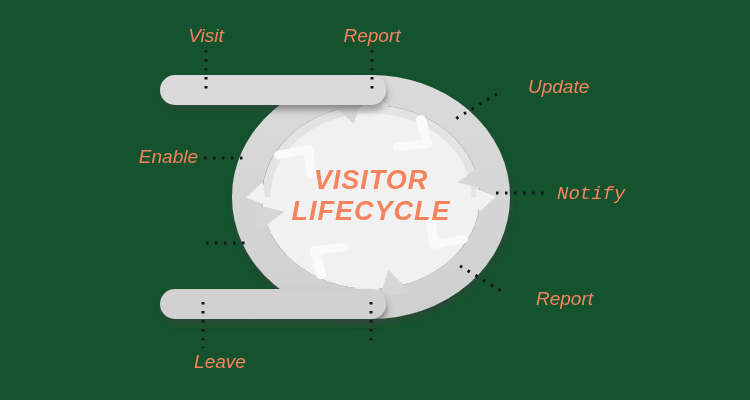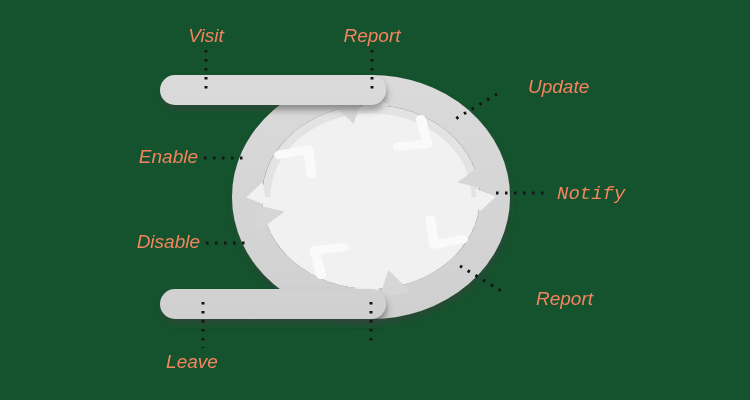--- a/index.html
+++ b/index.html
@@ -30,21 +30,21 @@
   }
   .center-x { transform: translateX(-50%); }
   .right-align { text-align: right; }
 
   .lbl-visit       { left: 206px; top: 25px; }
   .lbl-create      { left: 372px; top: 25px; }
   .lbl-update      { left: 510px; top: 76px; margin-left: 18px; }
   .lbl-notify      { left: 557px; top: 183px; font-family: Liberation Mono, monospace; }
   .lbl-report      { left: 512px; top: 288px; margin-left: 24px; }
   .lbl-synchronize { left: 371px; top: 351px; }
-  .lbl-leave       { left: 192px; top: 351px; text-align: right; }
+  .lbl-leave       { left: 220px; top: 351px; text-align: right; }
   .lbl-disable     { right: 550px; top: 231px; }
   .lbl-enable      { right: 552px; top: 146px; }
 
   .diagram-title {
     position: absolute;
     left: 371px;
     top: 165px;
     transform: translateX(-50%);
     text-align: center;
     font-size: 27px;
@@ -121,17 +121,20 @@
       <line x1="371" y1="302" x2="371" y2="347"></line>
     </g>
   </svg>
 
   <div class="callout lbl-visit center-x">Visit</div>
   <div class="callout lbl-create center-x">Report</div>
   <div class="callout lbl-update">Update</div>
   <div class="callout lbl-notify">Notify</div>
   <div class="callout lbl-report">Report</div>
   <div class="callout lbl-leave center-x">Leave</div>
-  <div class="callout lbl-disable right-align">Disable</div>
   <div class="callout lbl-enable right-align">Enable</div>
 
+  <div class="diagram-title">
+    <div>VISITOR</div>
+    <div>LIFECYCLE</div>
+  </div>
 
 </div>
 
 </body></html>

